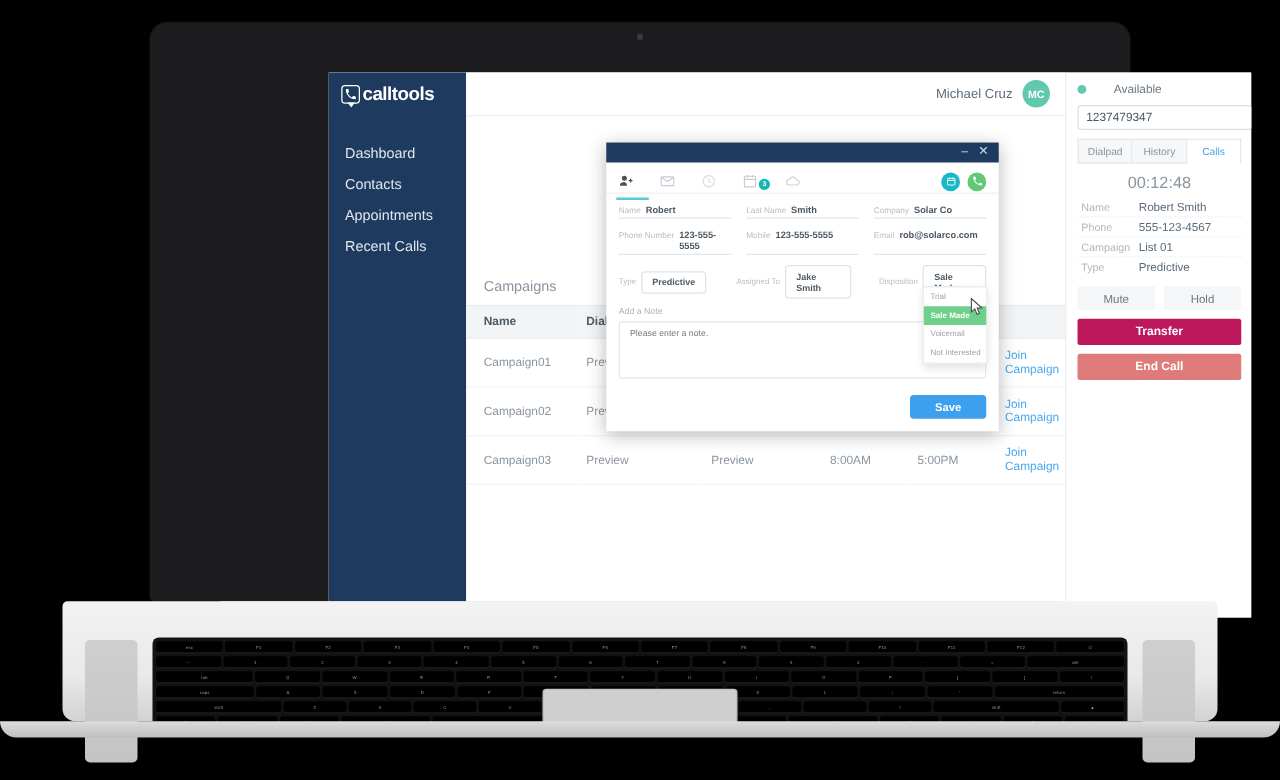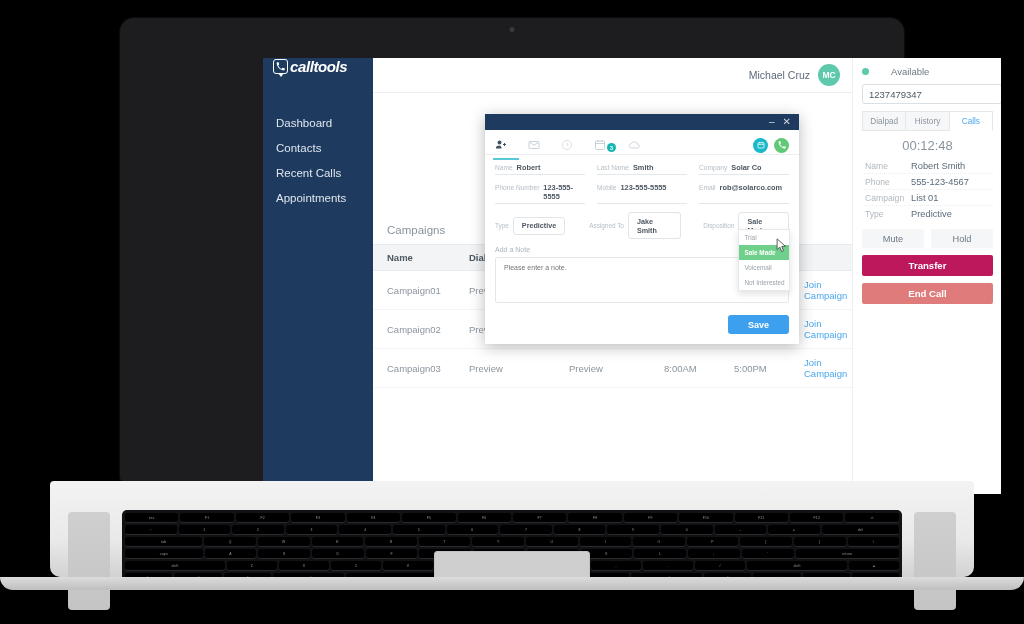--- a/index.html
+++ b/index.html
@@ -74,23 +74,22 @@
     border: 1px solid #c2c2c2;
   }
 
   
   .app { position: absolute; inset: 0; display: flex; background:#fff; }
 
   .sidebar {
     width: 110px; flex: 0 0 110px; background:#1e3a5f; position:relative;
   }
   .logo-wrap {
-    height: 35px; background:#1e3a5f; display:flex; align-items:flex-start;
+    height: 35px; background:#1e3a5f; display:flex; align-items:center;
     padding-left: 10px;
-    font-style: italic;
   }
   .logo-txt { color:#fff; font-size:15px; font-weight:700; letter-spacing:-.4px; display:flex; align-items:center; gap:2px;}
   .logo-badge {
     width: 15px; height: 15px; border:1.6px solid #fff; border-radius:3px;
     display:inline-flex; align-items:center; justify-content:center; position:relative;
   }
   .logo-badge:after{ content:""; position:absolute; bottom:-4px; left:4px;
     border-left:3px solid transparent; border-right:3px solid transparent; border-top:4px solid #fff;}
   .mgr {
     background:#26a68b; height: 26px; display:flex; align-items:center;
@@ -249,22 +248,22 @@
                   </svg>
               </span>
               <span>calltools</span>
             </div>
           </div>
 
 
           <div class="nav">
             <div class="nav-item"><span>Dashboard</span></div>
             <div class="nav-item"><span>Contacts</span></div>
+            <div class="nav-item"><span>Appointments</span></div>
             <div class="nav-item"><span>Recent Calls</span></div>
-            <div class="nav-item"><span>Appointments</span></div>
           </div>
         </div>
 
         <div class="main">
           <div class="topbar">
             <span class="user-name">Michael Cruz</span>
             <span class="avatar">MC</span>
           </div>
 
           <div class="content">

